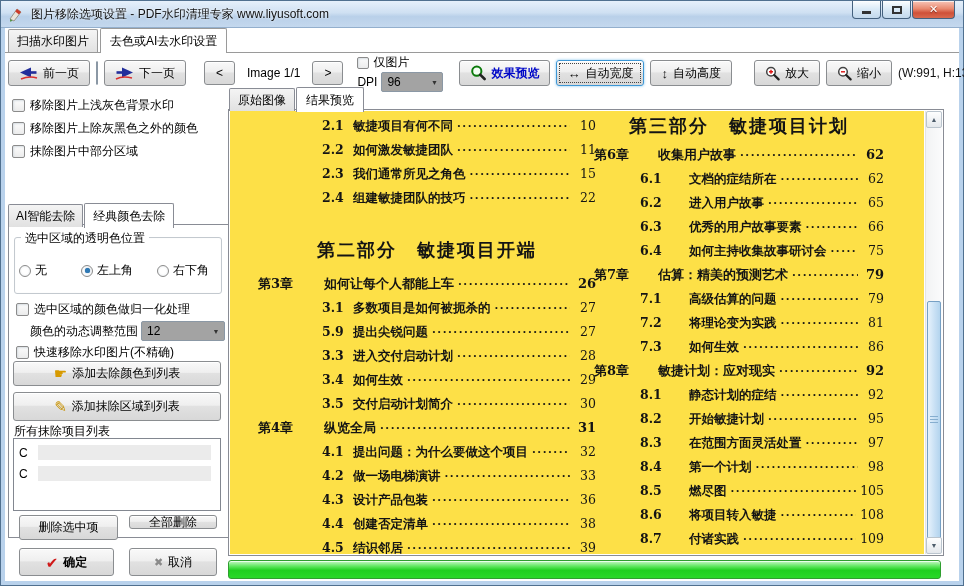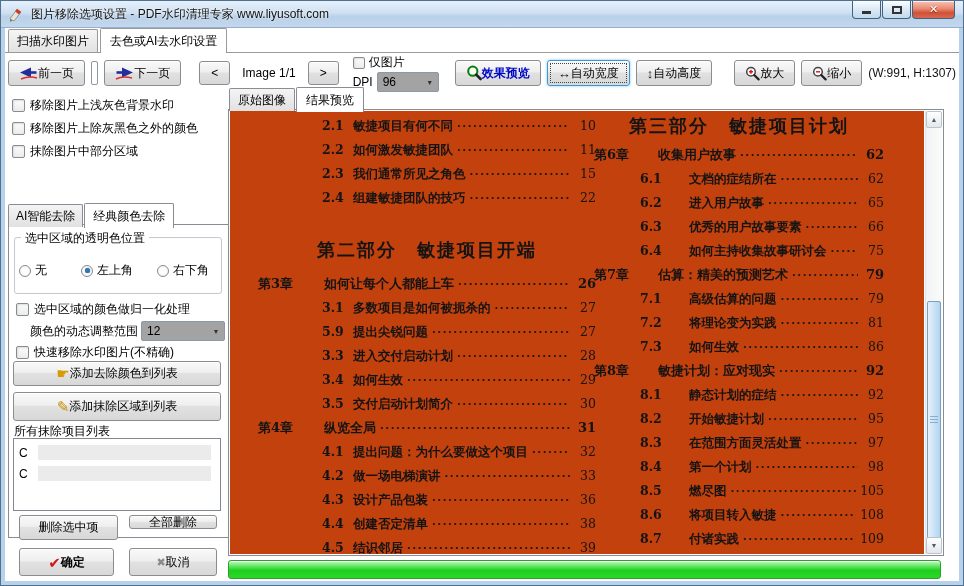--- a/index.html
+++ b/index.html
@@ -18,21 +18,21 @@
   .cap.close{width:43px;background:linear-gradient(#f7c5b8,#e98a70 45%,#cf5038 70%,#d96a4f)}
   .g-min{width:9px;height:3px;background:#333;margin-top:5px}
   .g-max{width:10px;height:8px;border:2px solid #333;background:transparent}
   .g-close{color:#fff;font-weight:700;font-size:11px;text-shadow:0 1px 1px #7c2516}
   
   .mtabs{position:absolute;top:30px;left:5px;right:5px;height:23px;border-bottom:1px solid #9a9a9a;display:flex;align-items:flex-end;padding-left:3px}
   .mtab{border:1px solid #9a9a9a;border-bottom:none;border-radius:2px 2px 0 0;padding:3px 8px 2px;background:linear-gradient(#f5f5f5,#e2e2e2);margin-right:2px;cursor:default}
   .mtab.active{background:#fff;padding:4px 9px 3px;margin-bottom:-1px;z-index:3;position:relative}
   
   .toolbar{position:absolute;top:57px;left:8px;right:8px;height:32px;display:flex;align-items:center;gap:6px;white-space:nowrap}
-  .btn{display:inline-flex;align-items:center;justify-content:center;border:1px solid #8a8d90;border-radius:3px;
+  .btn{display:inline-flex;align-items:center;justify-content:center;gap:5px;border:1px solid #8a8d90;border-radius:3px;
     background:linear-gradient(#f9f9f9,#efefef 45%,#e1e1e1 50%,#d8d8d8);height:26px;padding:0 10px;box-shadow:inset 0 1px 0 #fff;cursor:default}
   .btn.sm{height:24px;padding:0 11px}
   .btn.focused{border-color:#3d97d6;box-shadow:0 0 3px #86c5ef,inset 0 1px 0 #fff;outline:1px dotted #444;outline-offset:-4px}
   .blue-bold{color:#0008c8;font-weight:700}
   .spin{width:48px;height:24px;border:1px solid #8b98a5;border-radius:2px;background:#fff;display:flex;overflow:hidden}
   .spin-val{flex:1;padding:4px 5px}
   .dpi-block{display:flex;flex-direction:column;justify-content:center;gap:1px;margin-left:8px;height:34px}
   .cbrow{display:flex;align-items:center;gap:4px}
   .checkbox{width:13px;height:13px;border:1px solid #8b8b8b;border-radius:2px;background:linear-gradient(#fcfcfc,#ececec);box-shadow:inset 1px 1px 2px #d7dde2;flex:0 0 auto}
   .checkbox.s{width:12px;height:12px}
@@ -56,21 +56,21 @@
   .fullbtn{position:absolute;left:13px;width:208px}
   .listbox{position:absolute;top:438px;left:13px;width:208px;height:73px;border:1px solid #828790;background:#fff;padding:3px 2px;overflow:hidden}
   .list-item{display:flex;align-items:center;height:21px;padding:0 3px;gap:7px}
   .li-label{width:12px}
   .li-swatch{flex:1;height:15px;background:#ebebeb;margin-right:4px}
   
   .rtabs{position:absolute;top:87px;left:229px;display:flex;align-items:flex-end;z-index:2}
   .rtab{border:1px solid #898c95;border-bottom:none;border-radius:2px 2px 0 0;padding:3px 8px 2px;background:linear-gradient(#f4f4f4,#e1e1e1);margin-right:1px}
   .rtab.active{background:#fff;padding:4px 9px 3px;margin-bottom:-1px}
   .previewbox{position:absolute;top:109px;left:228px;width:716px;height:447px;border:1px solid #898c95;background:#fff}
-  .doc{position:absolute;left:1px;top:1px;right:19px;bottom:1px;overflow:hidden;background:#c2410c;
+  .doc{position:absolute;left:1px;top:1px;right:19px;bottom:1px;overflow:hidden;background:#fde047;
     font-family:"DejaVu Serif","Liberation Serif",serif;color:#141414;font-size:12.5px}
   .toc-col{position:absolute;top:3px}
   #toc-col-left{left:28px;width:338px}
   #toc-col-right{left:364px;width:290px}
   .toc-row{display:flex;align-items:baseline;line-height:23px}
   .toc-row .t-num{flex:0 0 auto;font-weight:600}
   .toc-row .t-title{flex:0 1 auto;font-weight:600;white-space:nowrap;overflow:hidden}
   .toc-row.chapter{font-weight:700;font-size:13px;line-height:23px}
   .toc-row.chapter .t-num{font-weight:700}
   #toc-col-left .section{padding-left:64px}

